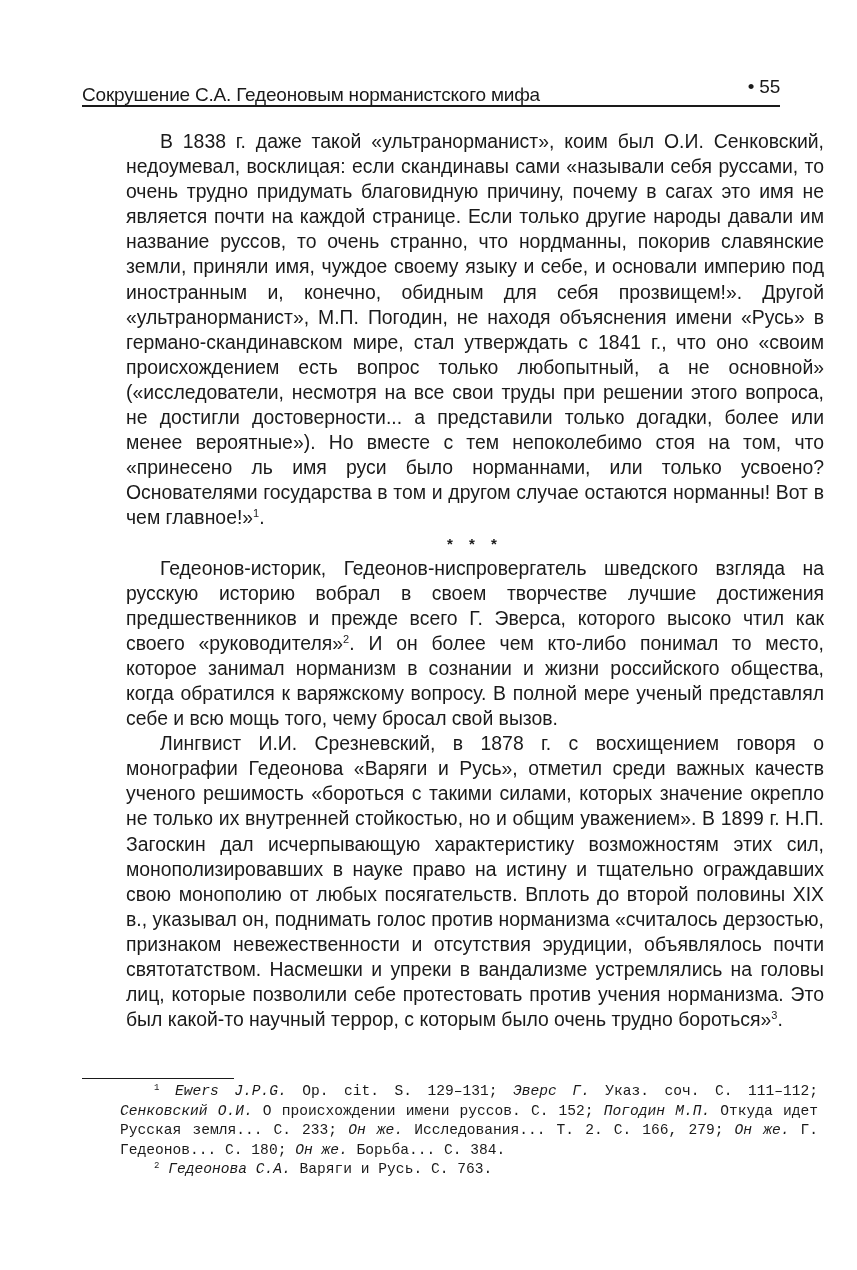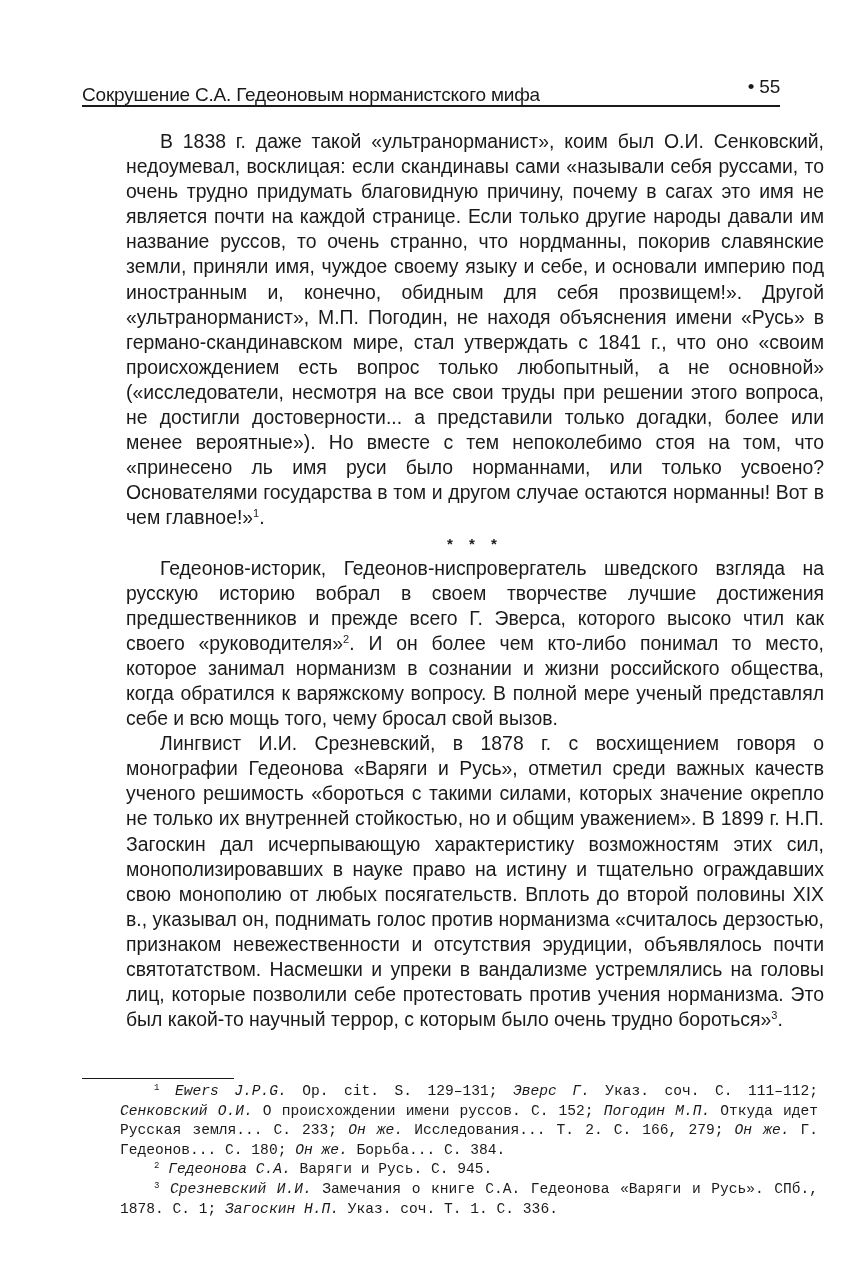--- a/index.html
+++ b/index.html
@@ -37,16 +37,15 @@
     <p><span>В 1838 г. даже такой «ультранорманист», коим был О.И. Сенковский, недоумевал, восклицая: если скандинавы сами «называли себя руссами, то очень трудно придумать благовидную причину, почему в сагах это имя не является почти на каждой странице. Если только другие народы давали им название руссов, то очень странно, что нордманны, покорив славянские земли, приняли имя, чуждое своему языку и себе, и основали империю под иностранным и, конечно, обидным для себя прозвищем!». Другой «ультранорманист», М.П. Погодин, не находя объяснения имени «Русь» в германо-скандинавском мире, стал утверждать с 1841 г., что оно «своим происхождением есть вопрос только любопытный, а не основной» («исследователи, несмотря на все свои труды при решении этого вопроса, не достигли достоверности... а представили только догадки, более или менее вероятные»). Но вместе с тем непоколебимо стоя на том, что «принесено ль имя руси было норманнами, или только усвоено? Основателями государства в том и другом случае остаются норманны! Вот в чем главное!»</span><sup>1</sup><span>.</span></p>
     <p class="stars">* * *</p>
     <p><span>Гедеонов-историк, Гедеонов-ниспровергатель шведского взгляда на русскую историю вобрал в своем творчестве лучшие достижения предшественников и прежде всего Г. Эверса, которого высоко чтил как своего «руководителя»</span><sup>2</sup><span>. И он более чем кто-либо понимал то место, которое занимал норманизм в сознании и жизни российского общества, когда обратился к варяжскому вопросу. В полной мере ученый представлял себе и всю мощь того, чему бросал свой вызов.</span></p>
     <p><span>Лингвист И.И. Срезневский, в 1878 г. с восхищением говоря о монографии Гедеонова «Варяги и Русь», отметил среди важных качеств ученого решимость «бороться с такими силами, которых значение окрепло не только их внутренней стойкостью, но и общим уважением». В 1899 г. Н.П. Загоскин дал исчерпывающую характеристику возможностям этих сил, монополизировавших в науке право на истину и тщательно ограждавших свою монополию от любых посягательств. Вплоть до второй половины XIX в., указывал он, поднимать голос против норманизма «считалось дерзостью, признаком невежественности и отсутствия эрудиции, объявлялось почти святотатством. Насмешки и упреки в вандализме устремлялись на головы лиц, которые позволили себе протестовать против учения норманизма. Это был какой-то научный террор, с которым было очень трудно бороться»</span><sup>3</sup><span>.</span></p>
   </div>
 
   <div class="fn-rule"></div>
 
   <div class="footnotes">
     <p><sup>1</sup> <i>Ewers J.P.G.</i><span> Op. cit. S. 129–131; </span><i>Эверс Г.</i><span> Указ. соч. С. 111–112; </span><i>Сенковский О.И.</i><span> О происхождении имени руссов. С. 152; </span><i>Погодин М.П.</i><span> Откуда идет Русская земля... С. 233; </span><i>Он же.</i><span> Исследования... Т. 2. С. 166, 279; </span><i>Он же.</i><span> Г. Гедеонов... С. 180; </span><i>Он же.</i><span> Борьба... С. 384.</span></p>
-    <p><sup>2</sup> <i>Гедеонова С.А.</i><span> Варяги и Русь. С. 945.</span></p>
-    <p><sup>3</sup> <i>Срезневский И.И.</i><span> Замечания о книге С.А. Гедеонова «Варяги и Русь». СПб., 1878. С. 1; </span><i>Загоскин Н.П.</i><span> Указ. соч. Т. 1. С. 336.</span></p>
+    <p><sup>2</sup> <i>Гедеонова С.А.</i><span> Варяги и Русь. С. 763.</span></p>
   </div>
 </div>
 
 </body></html>

